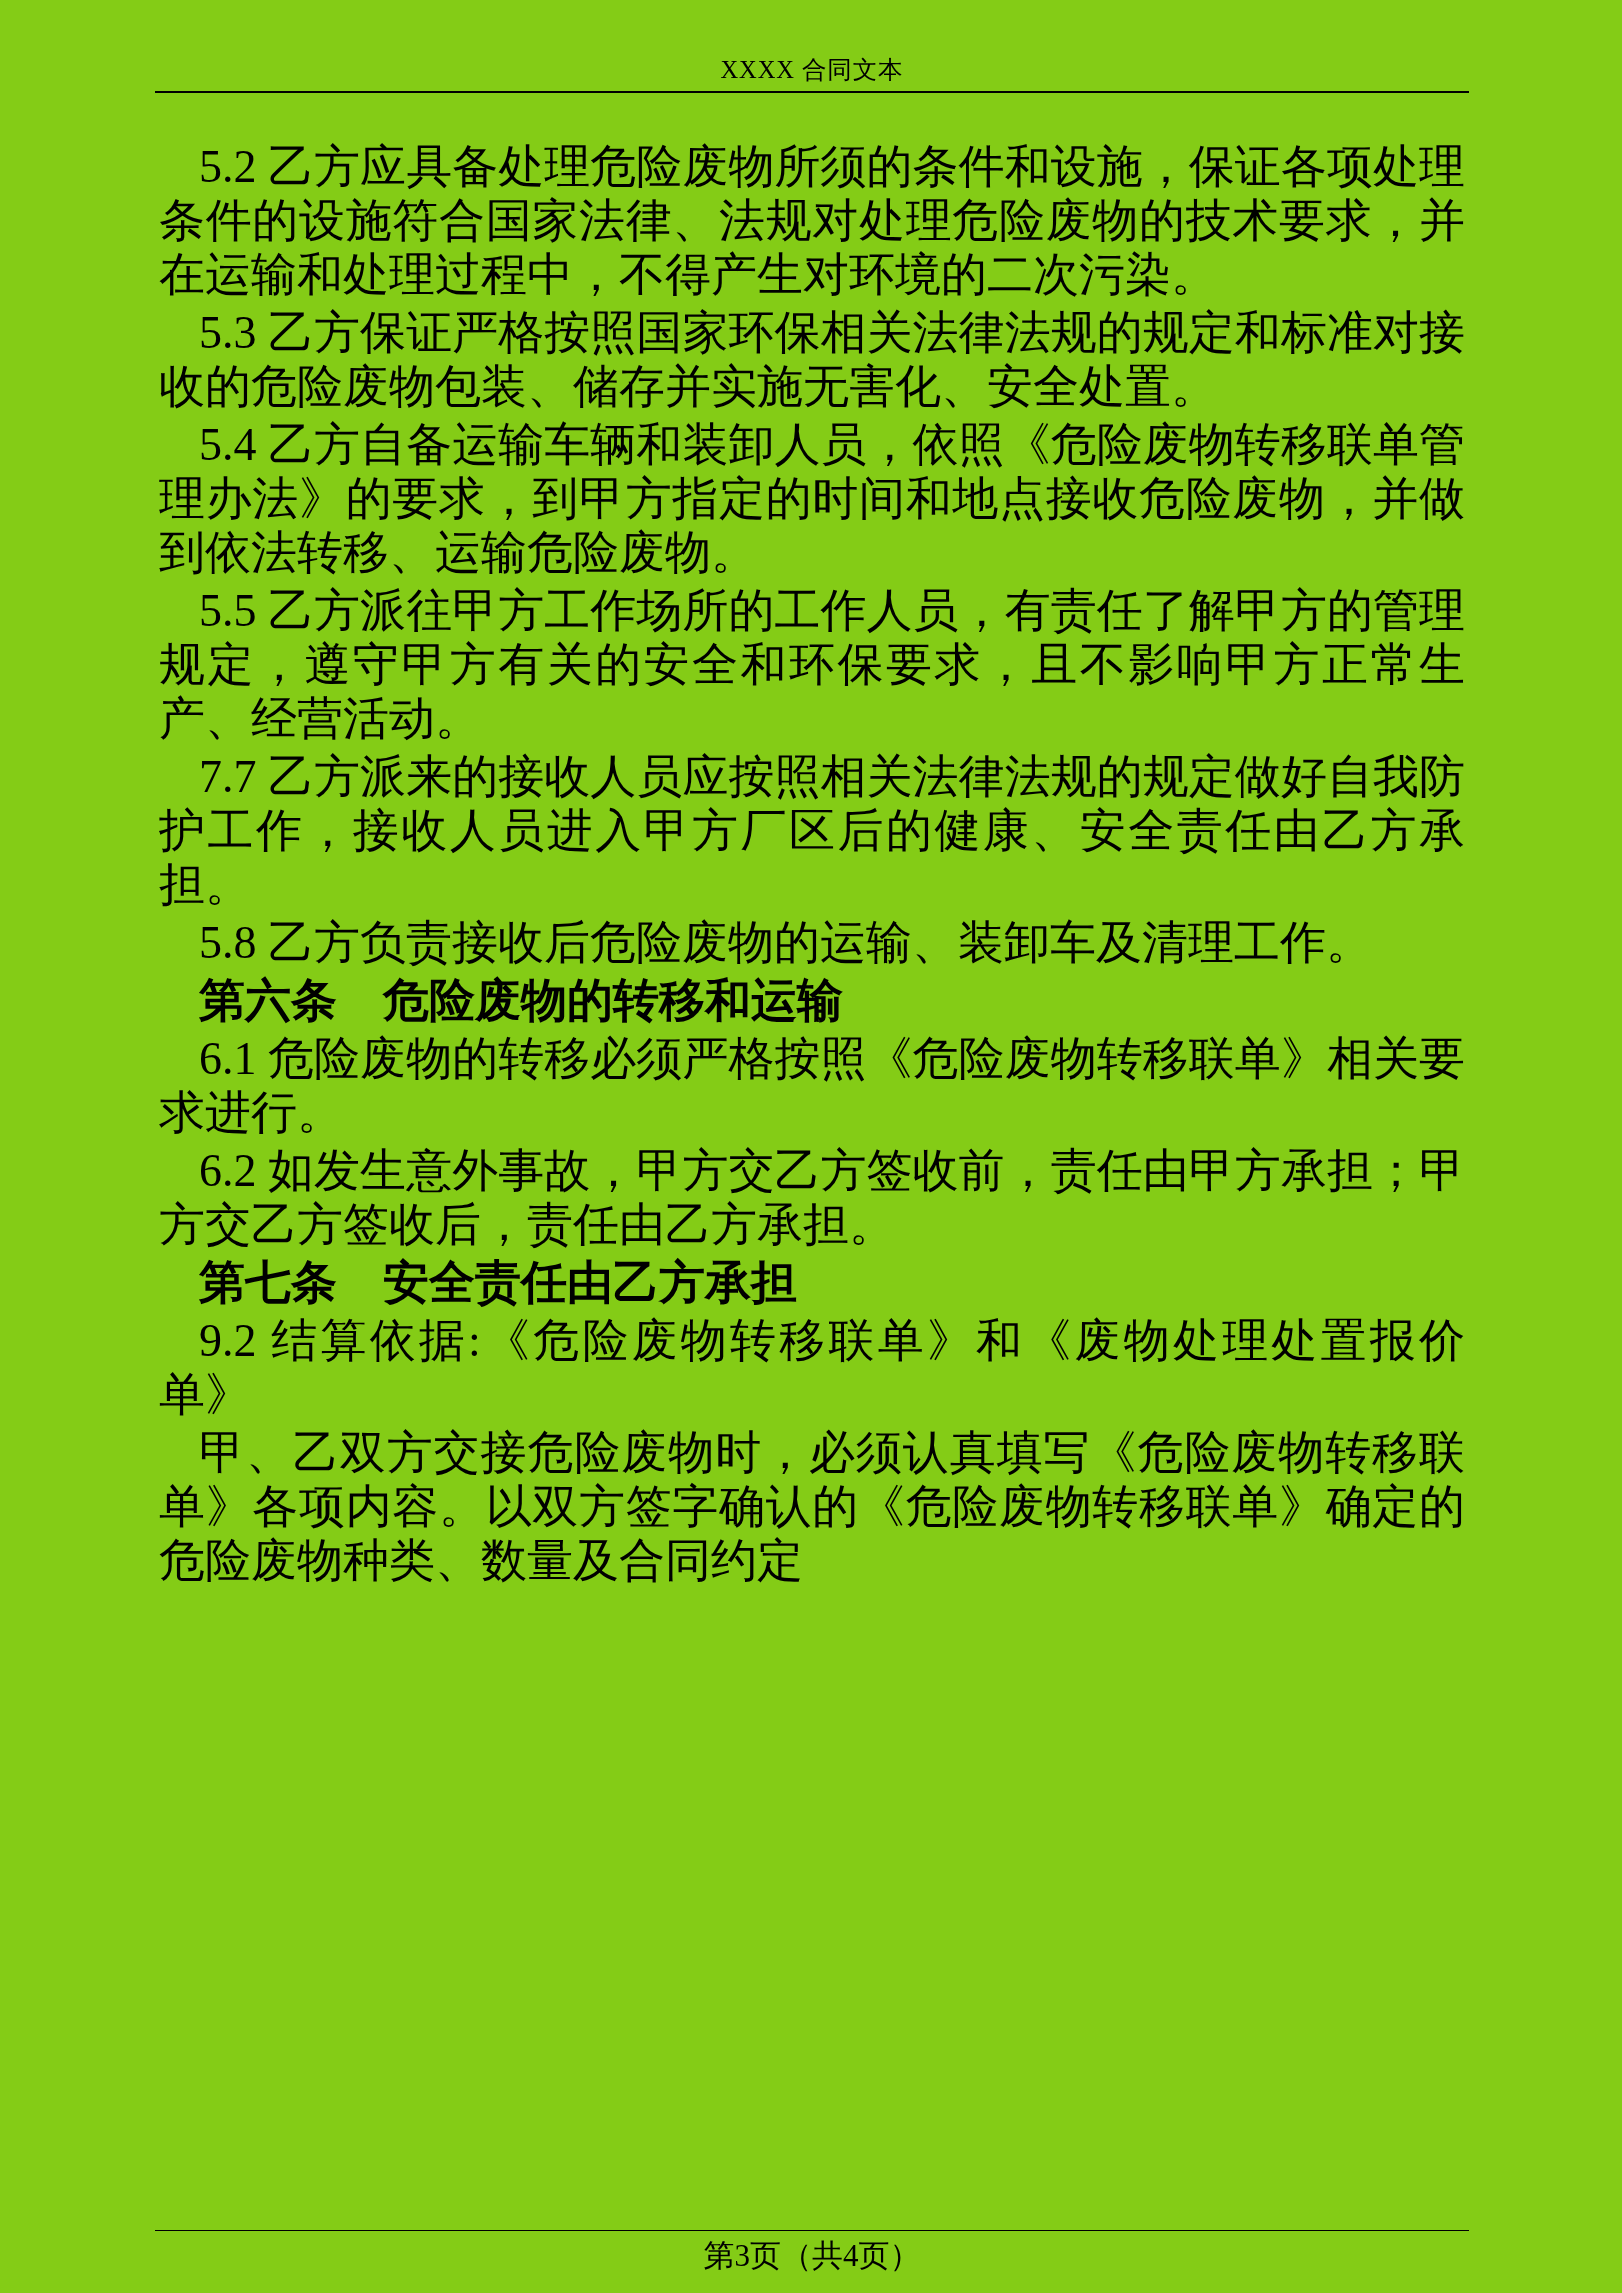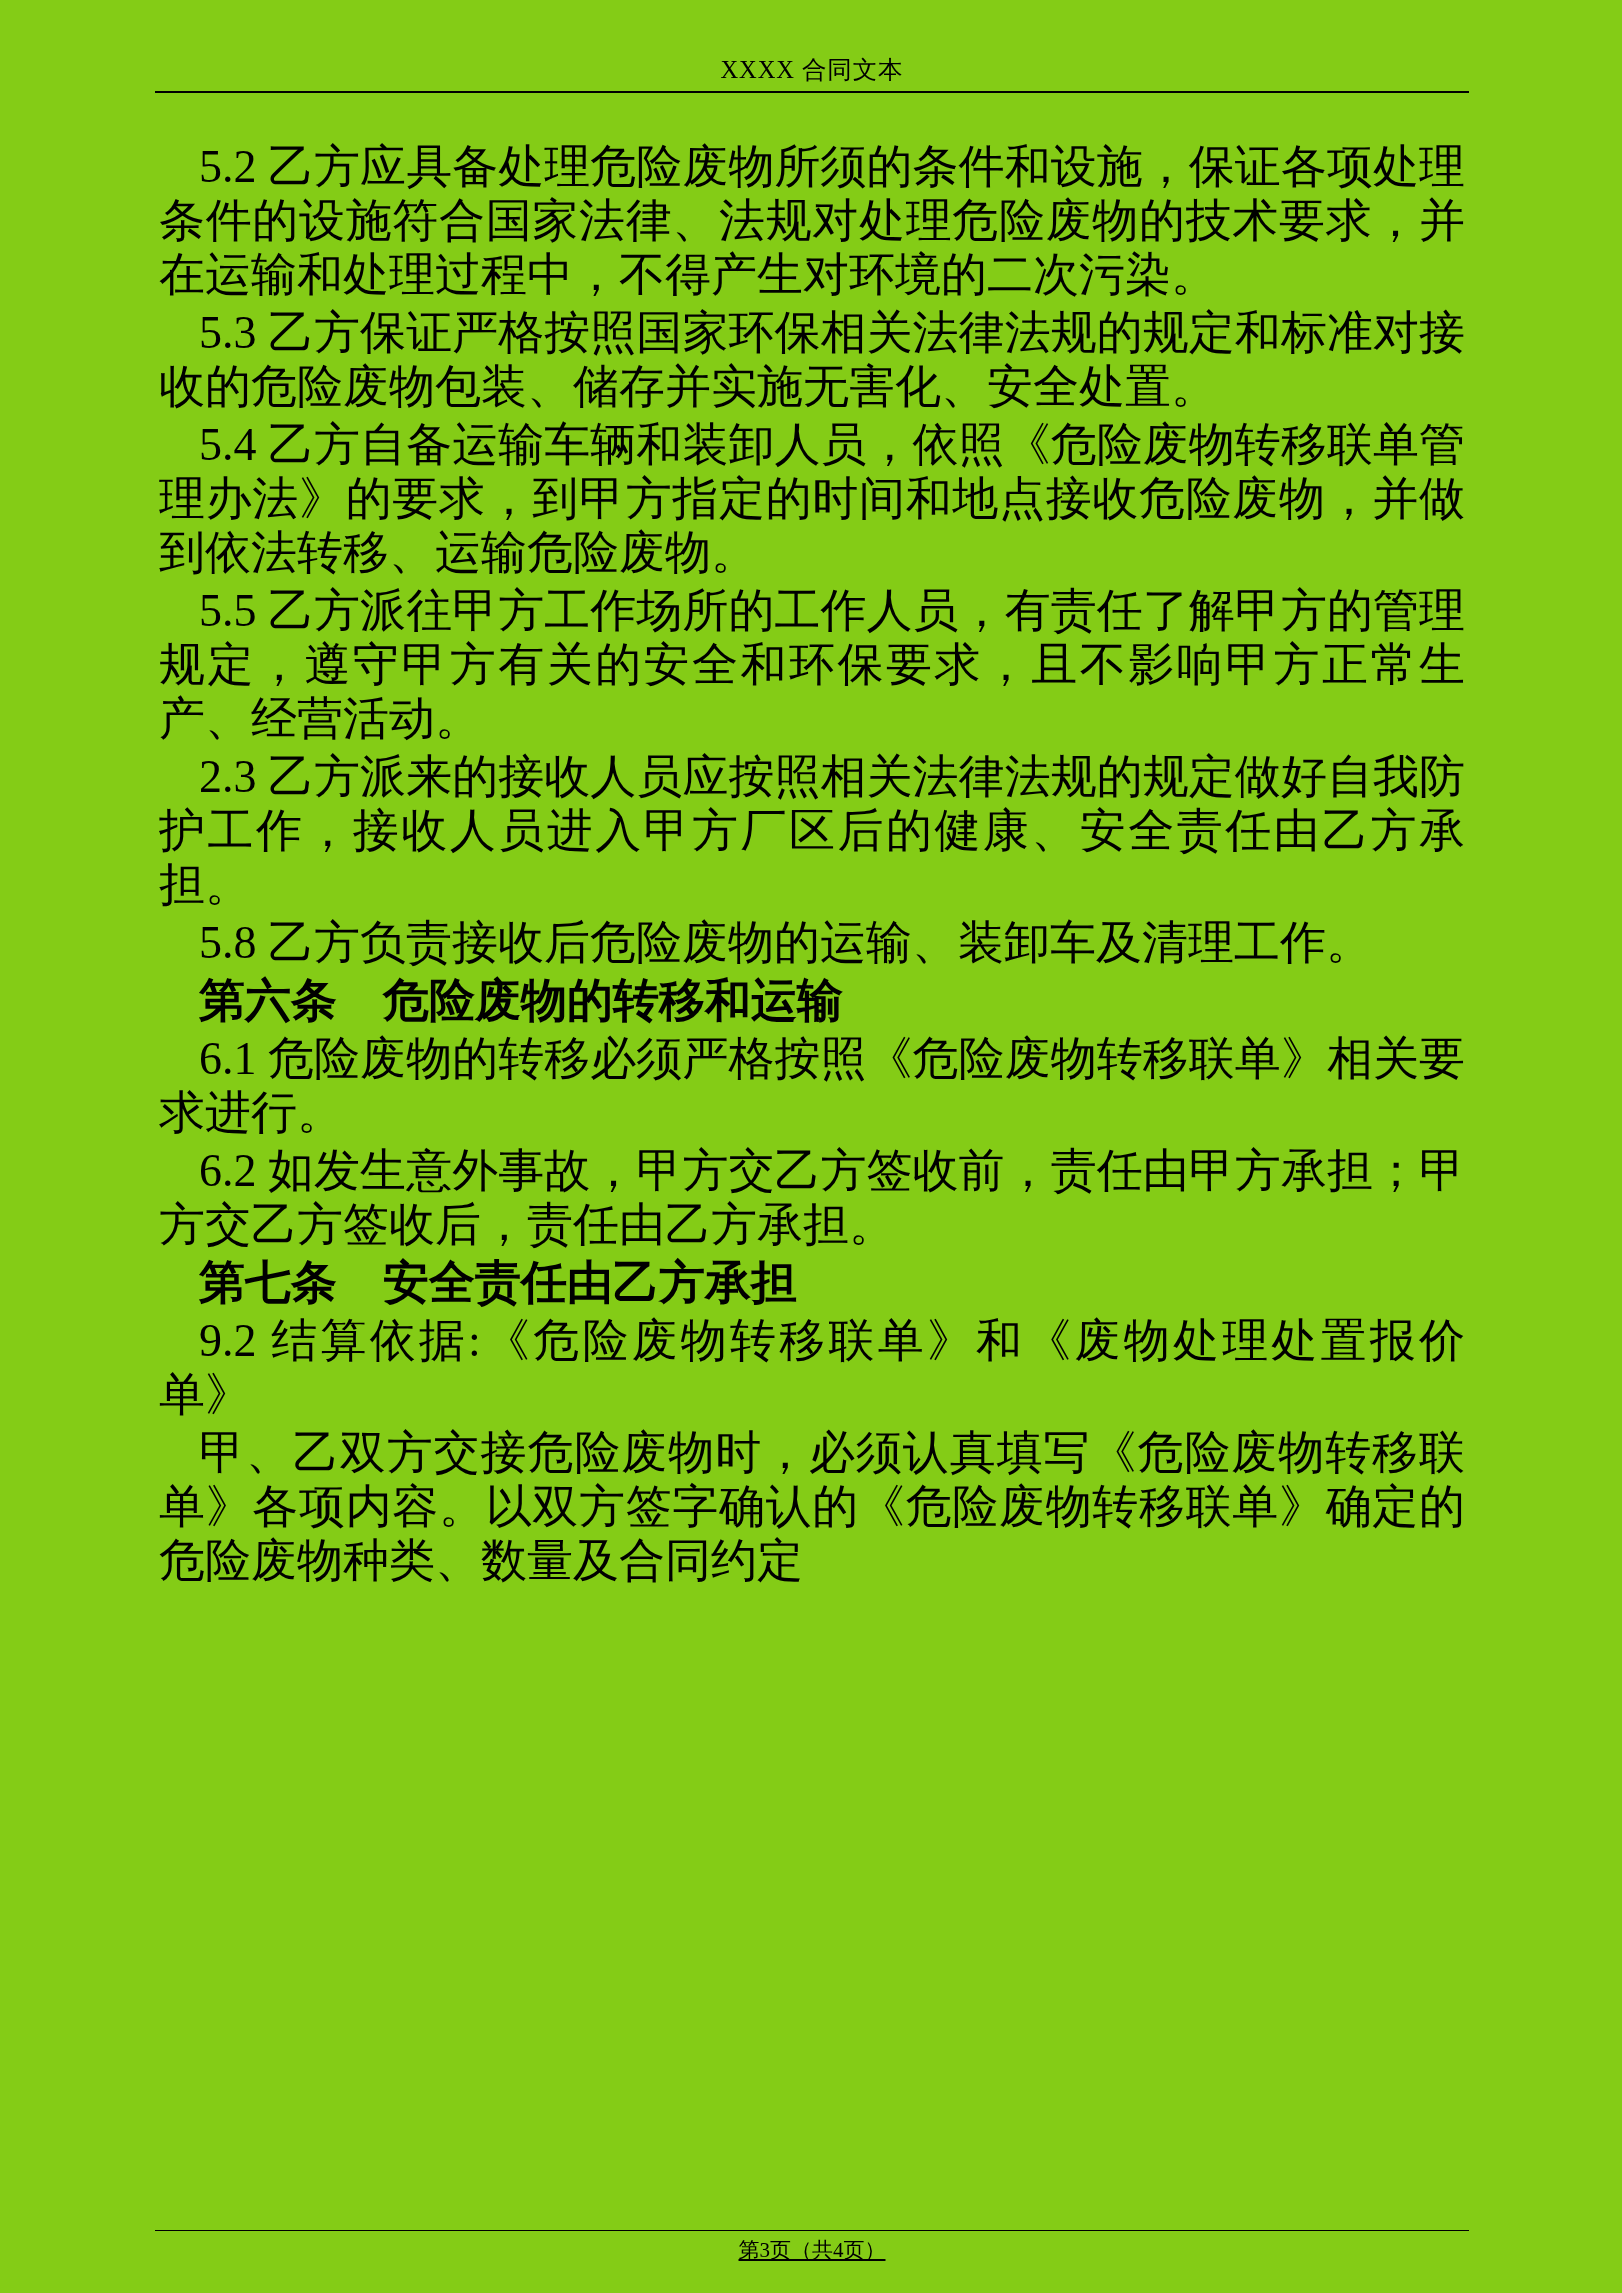--- a/index.html
+++ b/index.html
@@ -53,42 +53,41 @@
   }
   .page-footer {
     position: absolute;
     top: 2230px;
     left: 155px;
     width: 1314px;
     border-top: 1.8px solid #000000;
     text-align: center;
   }
   .footer-text {
-    font-size: 21px;
+    font-size: 31px;
     line-height: 1;
     padding-top: 9px;
-    text-decoration: underline;
   }
 </style>
 </head>
 <body>
 
 <div class="page">
 
   <div class="page-header">
     <div class="header-title">XXXX 合同文本</div>
   </div>
 
   <div class="doc-body">
 
   <p class="para">5.2 乙方应具备处理危险废物所须的条件和设施，保证各项处理条件的设施符合国家法律、法规对处理危险废物的技术要求，并在运输和处理过程中，不得产生对环境的二次污染。</p>
       <p class="para">5.3 乙方保证严格按照国家环保相关法律法规的规定和标准对接收的危险废物包装、储存并实施无害化、安全处置。</p>
       <p class="para">5.4 乙方自备运输车辆和装卸人员，依照《危险废物转移联单管理办法》的要求，到甲方指定的时间和地点接收危险废物，并做到依法转移、运输危险废物。</p>
       <p class="para">5.5 乙方派往甲方工作场所的工作人员，有责任了解甲方的管理规定，遵守甲方有关的安全和环保要求，且不影响甲方正常生产、经营活动。</p>
-      <p class="para">2.3 乙方派来的接收人员应按照相关法律法规的规定做好自我防护工作，接收人员进入甲方厂区后的健康、安全责任由乙方承担。</p>
+      <p class="para">7.7 乙方派来的接收人员应按照相关法律法规的规定做好自我防护工作，接收人员进入甲方厂区后的健康、安全责任由乙方承担。</p>
       <p class="para">5.8 乙方负责接收后危险废物的运输、装卸车及清理工作。</p>
       <p class="para heading">第六条　危险废物的转移和运输</p>
       <p class="para">6.1 危险废物的转移必须严格按照《危险废物转移联单》相关要求进行。</p>
       <p class="para">6.2 如发生意外事故，甲方交乙方签收前，责任由甲方承担；甲方交乙方签收后，责任由乙方承担。</p>
       <p class="para heading">第七条　安全责任由乙方承担</p>
       <p class="para">9.2 结算依据:《危险废物转移联单》和《废物处理处置报价单》</p>
       <p class="para">甲、乙双方交接危险废物时，必须认真填写《危险废物转移联单》各项内容。以双方签字确认的《危险废物转移联单》确定的危险废物种类、数量及合同约定</p>
     </div>
 
   <div class="page-footer">

